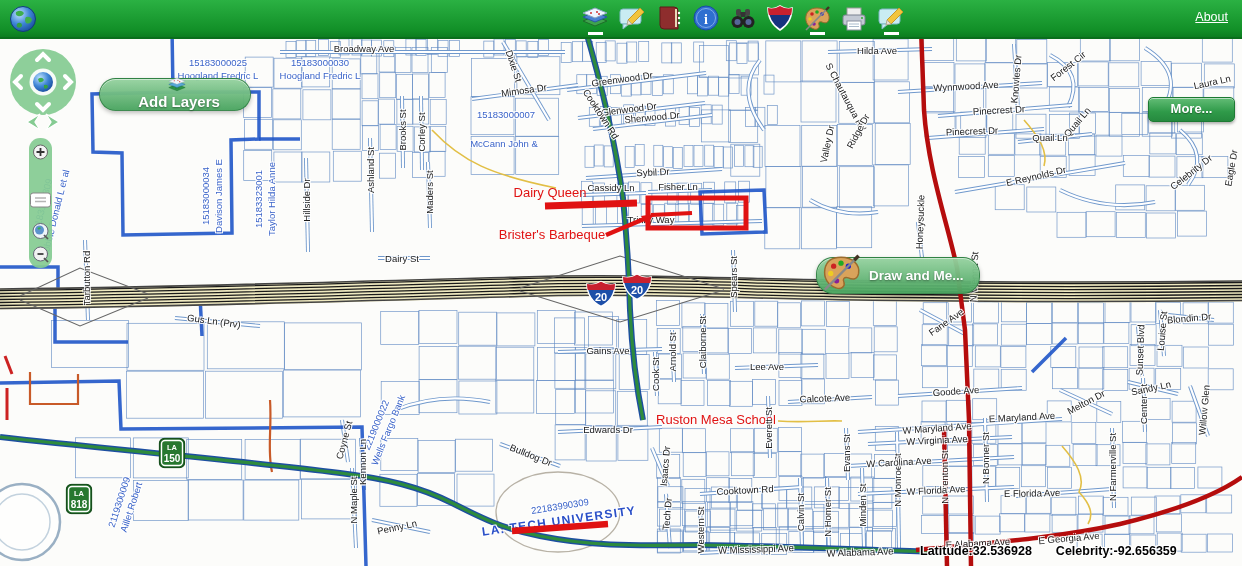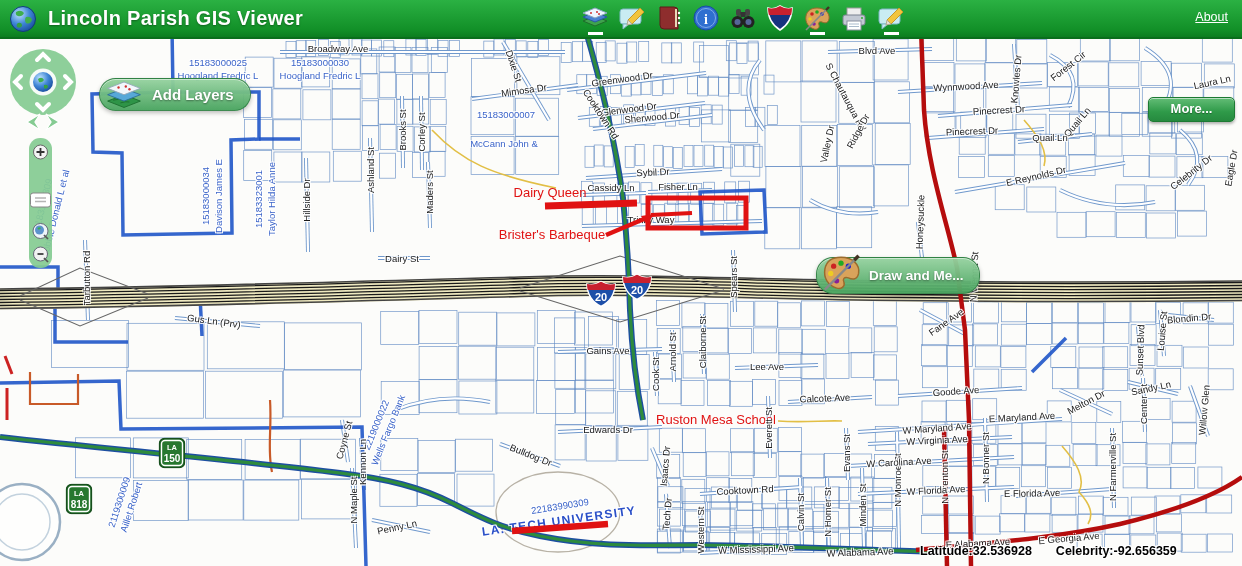--- a/index.html
+++ b/index.html
@@ -32,21 +32,21 @@
   .shield{position:absolute;transform:translate(-50%,-50%);}
   
   .navwheel{position:absolute;left:8px;top:47px;width:70px;height:70px;z-index:40;cursor:pointer;}
   .prevnext{position:absolute;left:22px;top:112px;width:42px;height:20px;z-index:40;cursor:pointer;}
   .zoombar{position:absolute;left:28px;top:138px;width:25px;height:130px;z-index:40;cursor:pointer;}
   .pill{position:absolute;z-index:40;display:flex;align-items:center;cursor:pointer;
         background:linear-gradient(rgba(150,210,160,.96),rgba(73,164,95,.96));
         border:1px solid rgba(40,120,60,.8);border-radius:17px;
         box-shadow:0 2px 4px rgba(0,0,0,.25), inset 0 1px 0 rgba(255,255,255,.5);}
   .pill .lbl{color:#fff;font-weight:bold;text-shadow:0 1px 2px rgba(0,0,0,.4);}
-  .add-layers{left:99px;top:78px;width:150px;height:31px;}
+  .add-layers{left:99px;top:78px;width:150px;height:31px;flex-direction:column;}
   .add-layers svg{width:40px;height:40px;margin:-6px 0 0 4px;}
   .add-layers .lbl{font-size:15px;margin-left:8px;}
   .draw-btn{left:816px;top:257px;width:162px;height:35px;}
   .draw-btn svg{width:44px;height:44px;margin:-7px 0 0 2px;}
   .draw-btn .lbl{font-size:13.5px;margin-left:6px;}
   .more-btn{position:absolute;left:1148px;top:53px;width:85px;height:23px;z-index:40;cursor:pointer;
         background:linear-gradient(#63bd76,#2f9a49 60%,#268a3f);border:1px solid #1d7a33;border-radius:5px;
         box-shadow:0 2px 3px rgba(0,0,0,.3), inset 0 1px 0 rgba(255,255,255,.55);
         color:#fff;font-size:13px;font-weight:bold;text-align:center;line-height:22px;
         text-shadow:0 1px 1px rgba(0,0,0,.35);margin-top:44px;}
@@ -811,40 +811,40 @@
       <div class="ml k-p" style="left: 205px; top: 196px; transform: translate(-50%, -50%) rotate(-90deg);">15183000034</div>
       <div class="ml k-p" style="left: 218px; top: 196px; transform: translate(-50%, -50%) rotate(-90deg);">Davison James E</div>
       <div class="ml k-p" style="left: 258px; top: 199px; transform: translate(-50%, -50%) rotate(-90deg);">15183323001</div>
       <div class="ml k-p" style="left: 271px; top: 199px; transform: translate(-50%, -50%) rotate(-90deg);">Taylor Hilda Anne</div>
       <div class="ml k-p" style="left: 42px; top: 207px; transform: translate(-50%, -50%) rotate(-76deg);">15183108309</div>
       <div class="ml k-p" style="left: 55px; top: 214px; transform: translate(-50%, -50%) rotate(-76deg);">Robbie Donald L et al</div>
       <div class="ml k-p" style="left: 119px; top: 502px; transform: translate(-50%, -50%) rotate(-72deg);">2119300009</div>
       <div class="ml k-p" style="left: 131px; top: 507px; transform: translate(-50%, -50%) rotate(-72deg);">Aillet Robert</div>
       <div class="ml k-p" style="left: 376px; top: 425px; transform: translate(-50%, -50%) rotate(-68deg);">2219000022</div>
       <div class="ml k-p" style="left: 388px; top: 430px; transform: translate(-50%, -50%) rotate(-68deg);">Wells Fargo Bank</div>
-      <div class="ml k-s" style="left: 338px; top: 48px; transform: translate(-50%, -50%) rotate(0deg); text-align: right;">Broadway Ave</div>
+      <div class="ml k-s" style="left: 364px; top: 48px; transform: translate(-50%, -50%) rotate(0deg); text-align: right;">Broadway Ave</div>
       <div class="ml k-s" style="left: 514px; top: 66px; transform: translate(-50%, -50%) rotate(72deg);">Dixie St</div>
       <div class="ml k-s" style="left: 524px; top: 90px; transform: translate(-50%, -50%) rotate(-8deg);">Mimosa Dr</div>
       <div class="ml k-s" style="left: 622px; top: 79px; transform: translate(-50%, -50%) rotate(-8deg);">Greenwood Dr</div>
       <div class="ml k-s" style="left: 629px; top: 109px; transform: translate(-50%, -50%) rotate(-7deg);">Glenwood Dr</div>
       <div class="ml k-s" style="left: 652px; top: 117px; transform: translate(-50%, -50%) rotate(-5deg);">Sherwood Dr</div>
       <div class="ml k-s" style="left: 601px; top: 114px; transform: translate(-50%, -50%) rotate(57deg);">Cooktown Rd</div>
       <div class="ml k-s" style="left: 653px; top: 172px; transform: translate(-50%, -50%) rotate(-3deg);">Sybil Dr</div>
       <div class="ml k-s" style="left: 611px; top: 187px; transform: translate(-50%, -50%) rotate(0deg);">Cassidy Ln</div>
       <div class="ml k-s" style="left: 678px; top: 186px; transform: translate(-50%, -50%) rotate(0deg);">Fisher Ln</div>
       <div class="ml k-s" style="left: 651px; top: 219px; transform: translate(-50%, -50%) rotate(0deg);">Trinity Way</div>
       <div class="ml k-s" style="left: 402px; top: 130px; transform: translate(-50%, -50%) rotate(-90deg);">Brooks St</div>
       <div class="ml k-s" style="left: 421px; top: 132px; transform: translate(-50%, -50%) rotate(-90deg);">Corley St</div>
       <div class="ml k-s" style="left: 370px; top: 170px; transform: translate(-50%, -50%) rotate(-90deg);">Ashland St</div>
       <div class="ml k-s" style="left: 306px; top: 200px; transform: translate(-50%, -50%) rotate(-90deg);">Hillside Dr</div>
       <div class="ml k-s" style="left: 429px; top: 192px; transform: translate(-50%, -50%) rotate(-90deg);">Maders St</div>
       <div class="ml k-s" style="left: 402px; top: 258px; transform: translate(-50%, -50%) rotate(0deg);">Dairy St</div>
       <div class="ml k-s" style="left: 86px; top: 278px; transform: translate(-50%, -50%) rotate(-90deg);">Tarbutton Rd</div>
       <div class="ml k-s" style="left: 214px; top: 321px; transform: translate(-50%, -50%) rotate(8deg);">Gus Ln (Prv)</div>
-      <div class="ml k-s" style="left: 877px; top: 50px; transform: translate(-50%, -50%) rotate(0deg);">Blvd Ave</div>
+      <div class="ml k-s" style="left: 877px; top: 50px; transform: translate(-50%, -50%) rotate(0deg);">Hilda Ave</div>
       <div class="ml k-s" style="left: 966px; top: 86px; transform: translate(-50%, -50%) rotate(-3deg);">Wynnwood Ave</div>
       <div class="ml k-s" style="left: 846px; top: 97px; transform: translate(-50%, -50%) rotate(62deg);">S Chautauqua Rd</div>
       <div class="ml k-s" style="left: 827px; top: 144px; transform: translate(-50%, -50%) rotate(-78deg);">Valley Dr</div>
       <div class="ml k-s" style="left: 858px; top: 131px; transform: translate(-50%, -50%) rotate(-62deg);">Ridge Dr</div>
       <div class="ml k-s" style="left: 1016px; top: 79px; transform: translate(-50%, -50%) rotate(-85deg);">Knowles Dr</div>
       <div class="ml k-s" style="left: 1068px; top: 66px; transform: translate(-50%, -50%) rotate(-38deg);">Forest Cir</div>
       <div class="ml k-s" style="left: 999px; top: 110px; transform: translate(-50%, -50%) rotate(-3deg);">Pinecrest Dr</div>
       <div class="ml k-s" style="left: 972px; top: 131px; transform: translate(-50%, -50%) rotate(-2deg);">Pinecrest Dr</div>
       <div class="ml k-s" style="left: 1077px; top: 122px; transform: translate(-50%, -50%) rotate(-50deg);">Quail Ln</div>
       <div class="ml k-s" style="left: 1050px; top: 137px; transform: translate(-50%, -50%) rotate(0deg);">Quail Ln</div>
@@ -917,21 +917,20 @@
         <stop offset="0%" stop-color="#bfe3ff"></stop>
             <stop offset="55%" stop-color="#3f86d6"></stop>
         <stop offset="100%" stop-color="#1a4f9e"></stop>
           </radialGradient>
         </defs>
       <circle cx="15" cy="15" r="12.5" fill="url(#gbl)" stroke="#123c7a"></circle>
       <path d="M8 8 Q13 5 16 9 Q14 13 10 12 Q7 11 8 8 Z" fill="#3fae4e"></path>
       <path d="M18 13 Q23 12 24 16 Q22 21 18 19 Q16 16 18 13 Z" fill="#3fae4e"></path>
       <path d="M10 19 Q14 18 14 22 Q12 25 9 23 Q8 20 10 19 Z" fill="#35a044"></path>
     </svg>
-    <span class="title">Lincoln Parish GIS Viewer</span>
     <div class="tools" id="tools">
         <span class="tool menu"><svg viewBox="0 0 30 30">
             <path d="M15 13 L27 18 L15 23 L3 18 Z" fill="#3fa34d" stroke="#1e6e2a"></path>
             <path d="M15 9 L27 14 L15 19 L3 14 Z" fill="#4a7fd0" stroke="#2a5a9e"></path>
             <path d="M15 5 L27 10 L15 15 L3 10 Z" fill="#eef6ff" stroke="#8aa6c0"></path>
             <circle cx="11" cy="10" r="1" fill="#d03030"></circle>
             <circle cx="17" cy="9" r="1" fill="#d03030"></circle>
             <circle cx="19" cy="11" r="1" fill="#d03030"></circle>
           </svg></span>
         <span class="tool"><svg viewBox="0 0 30 30">

